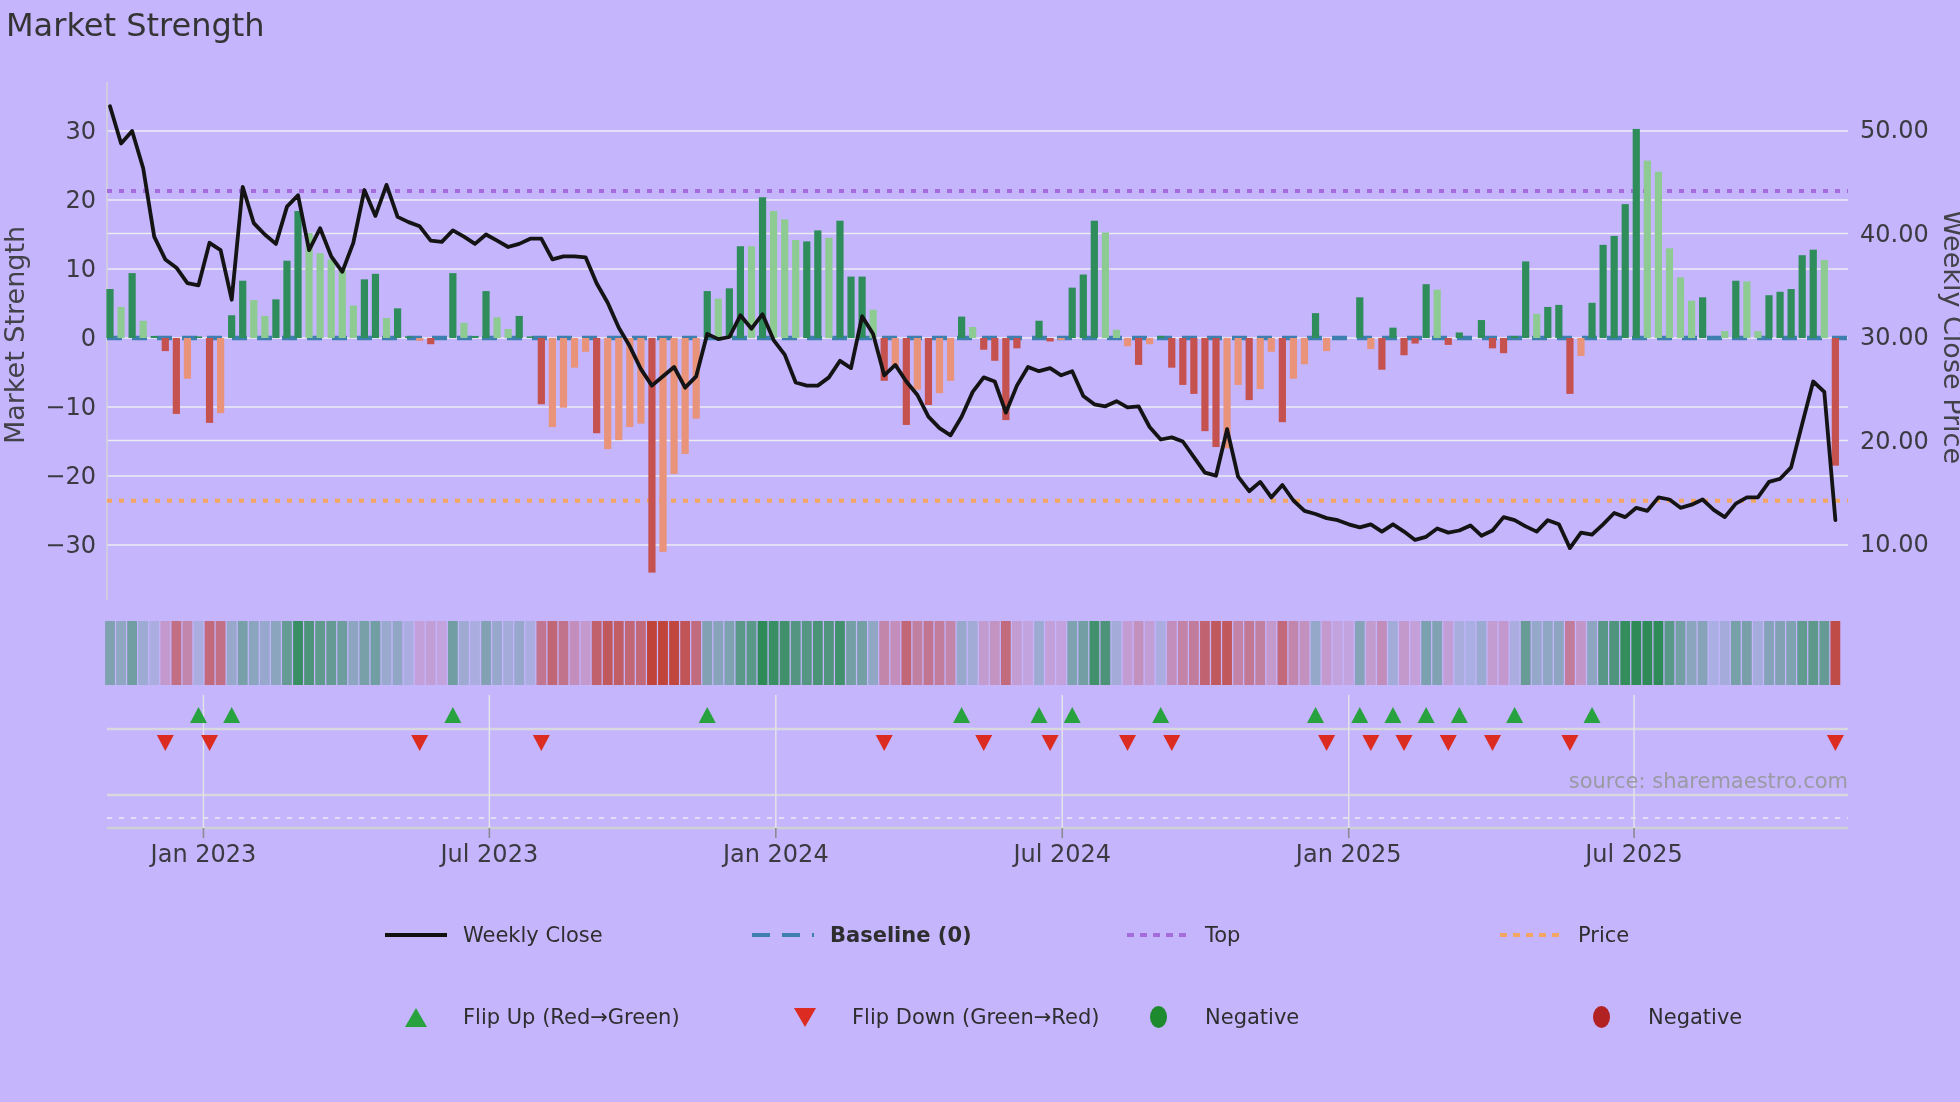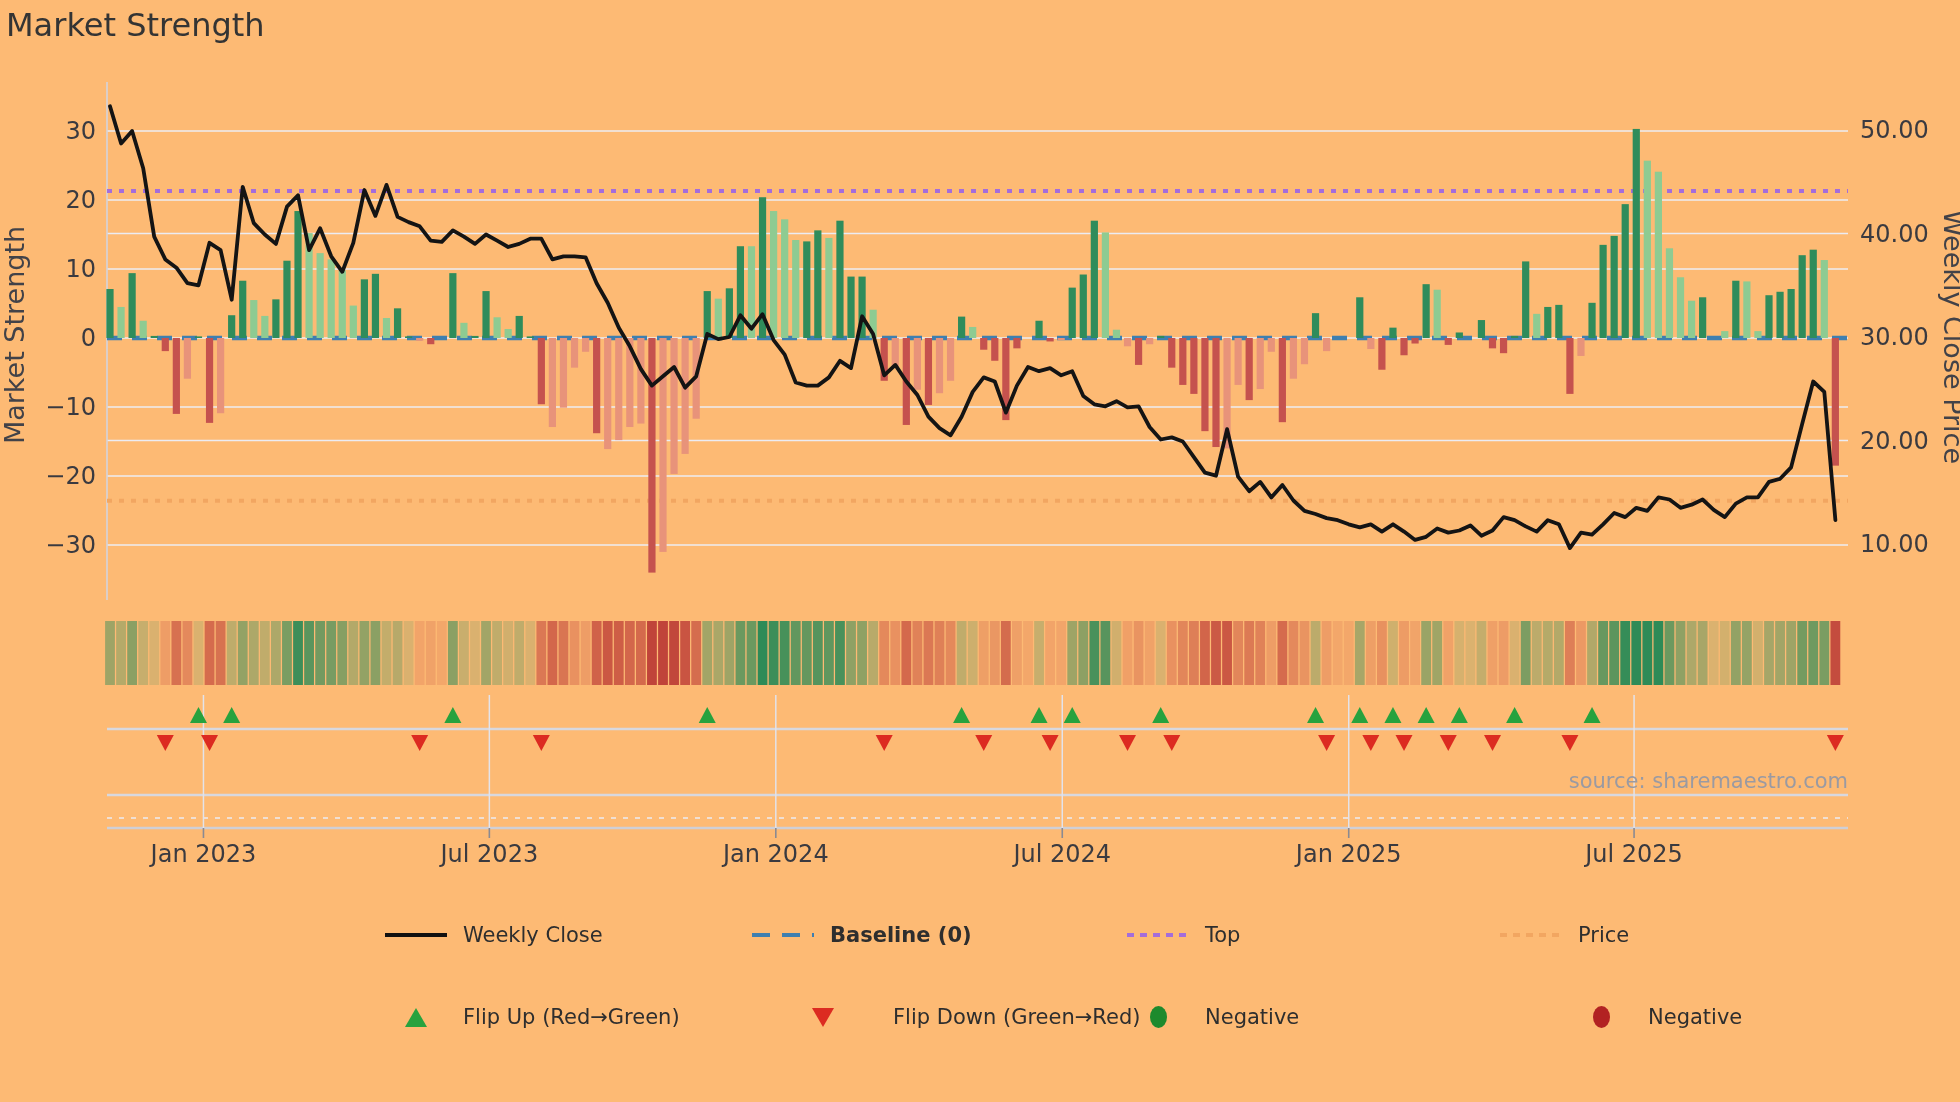--- a/index.html
+++ b/index.html
@@ -1,17 +1,17 @@
 <!DOCTYPE html>
 <html><head>
 <meta charset="utf-8">
 <style>
   html,body{margin:0;padding:0;background:#ffffff;}
   body{font-family:"DejaVu Sans","Liberation Sans",sans-serif;}
-  #stage{position:relative;width:1960px;height:1102px;background:#fdba74;overflow:hidden;}
+  #stage{position:relative;width:1960px;height:1102px;background:#c4b5fd;overflow:hidden;}
   #chart-svg{position:absolute;left:0;top:0;}
   .legend-row{position:absolute;left:0;width:1960px;height:36px;}
   .legend-item{position:absolute;display:flex;align-items:center;height:34px;}
   .legend-swatch{width:66px;display:flex;align-items:center;justify-content:center;flex:0 0 66px;}
   .legend-label{margin-left:14px;font-size:21px;color:#2e2e2e;white-space:nowrap;}
   .swatch-line{width:62px;height:0;border-top:4px solid #111;}
   .swatch-dash{width:62px;height:4px;background:repeating-linear-gradient(90deg,#3e7fb0 0 18px,transparent 18px 30px);}
   .swatch-dot-purple{width:62px;height:4px;background:repeating-linear-gradient(90deg,#a46ddb 0 7px,transparent 7px 13px);}
   .swatch-dot-orange{width:62px;height:4px;background:repeating-linear-gradient(90deg,#f2a661 0 7px,transparent 7px 13px);}
   .tri-up{width:0;height:0;border-left:11px solid transparent;border-right:11px solid transparent;border-bottom:19px solid #27a23e;}
@@ -465,21 +465,21 @@
     </div>
   </div>
 
   <div class="legend-row" style="top:958px;margin-top:42px;">
     <div class="legend-item" style="left:383px;">
       <span class="legend-swatch">
           <span class="tri-up"></span>
         </span>
       <span class="legend-label">Flip Up (Red→Green)</span>
     </div>
-    <div class="legend-item" style="left:790px;gap:23px;">
+    <div class="legend-item" style="left:772px;">
       <span class="legend-swatch">
           <span class="tri-down"></span>
         </span>
       <span class="legend-label">Flip Down (Green→Red)</span>
     </div>
     <div class="legend-item" style="left:1125px;">
       <span class="legend-swatch">
           <span class="dot-pos"></span>
         </span>
       <span class="legend-label">Negative</span>

